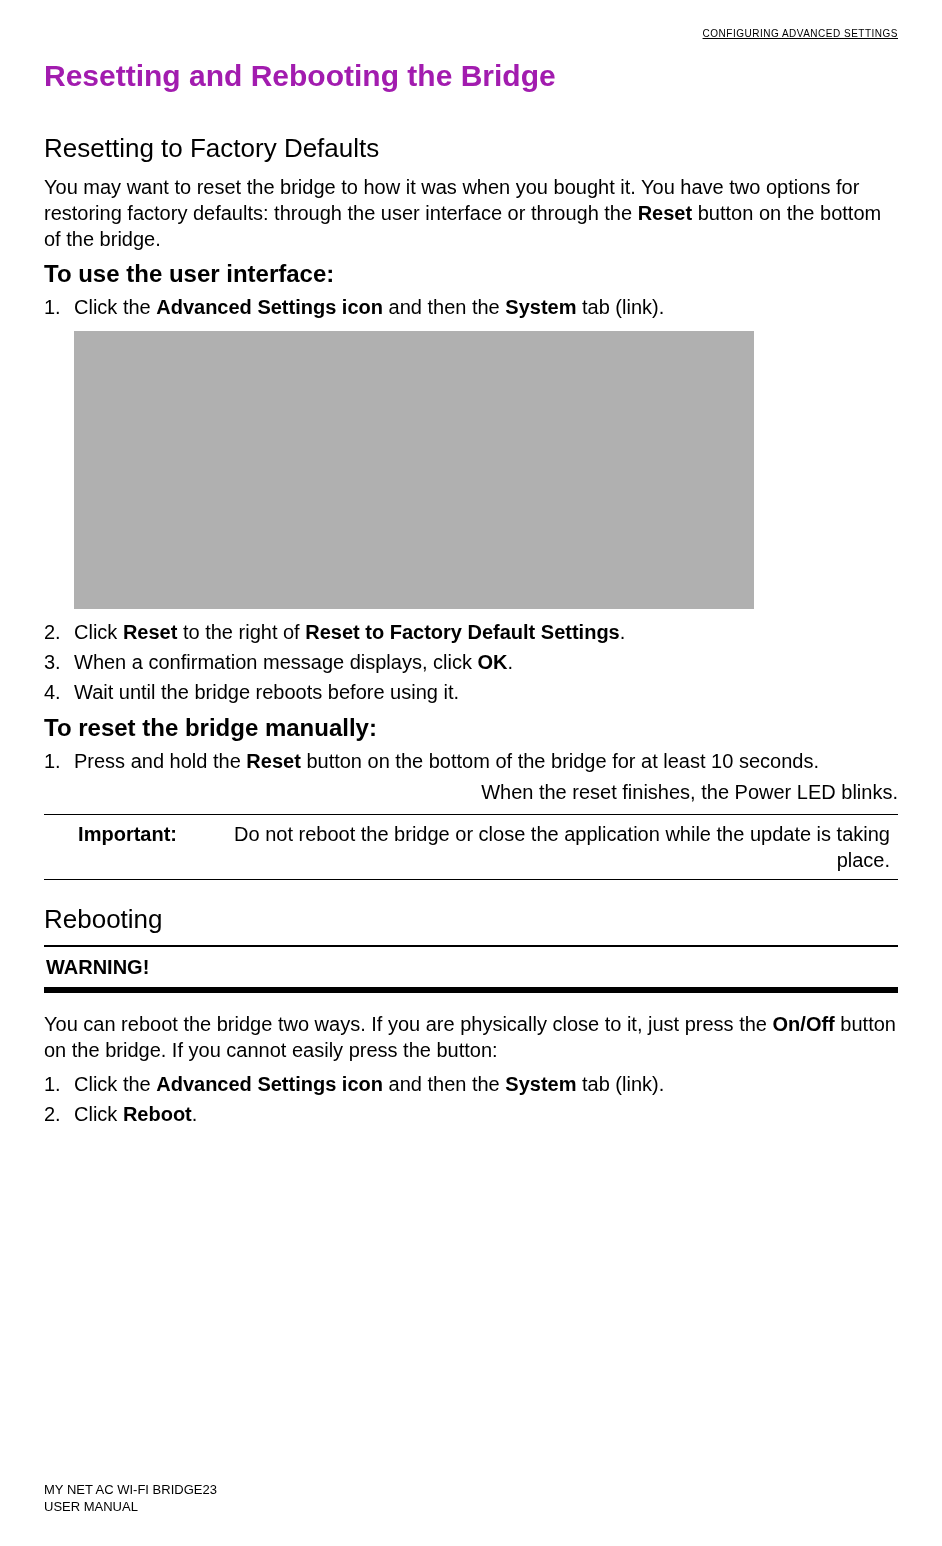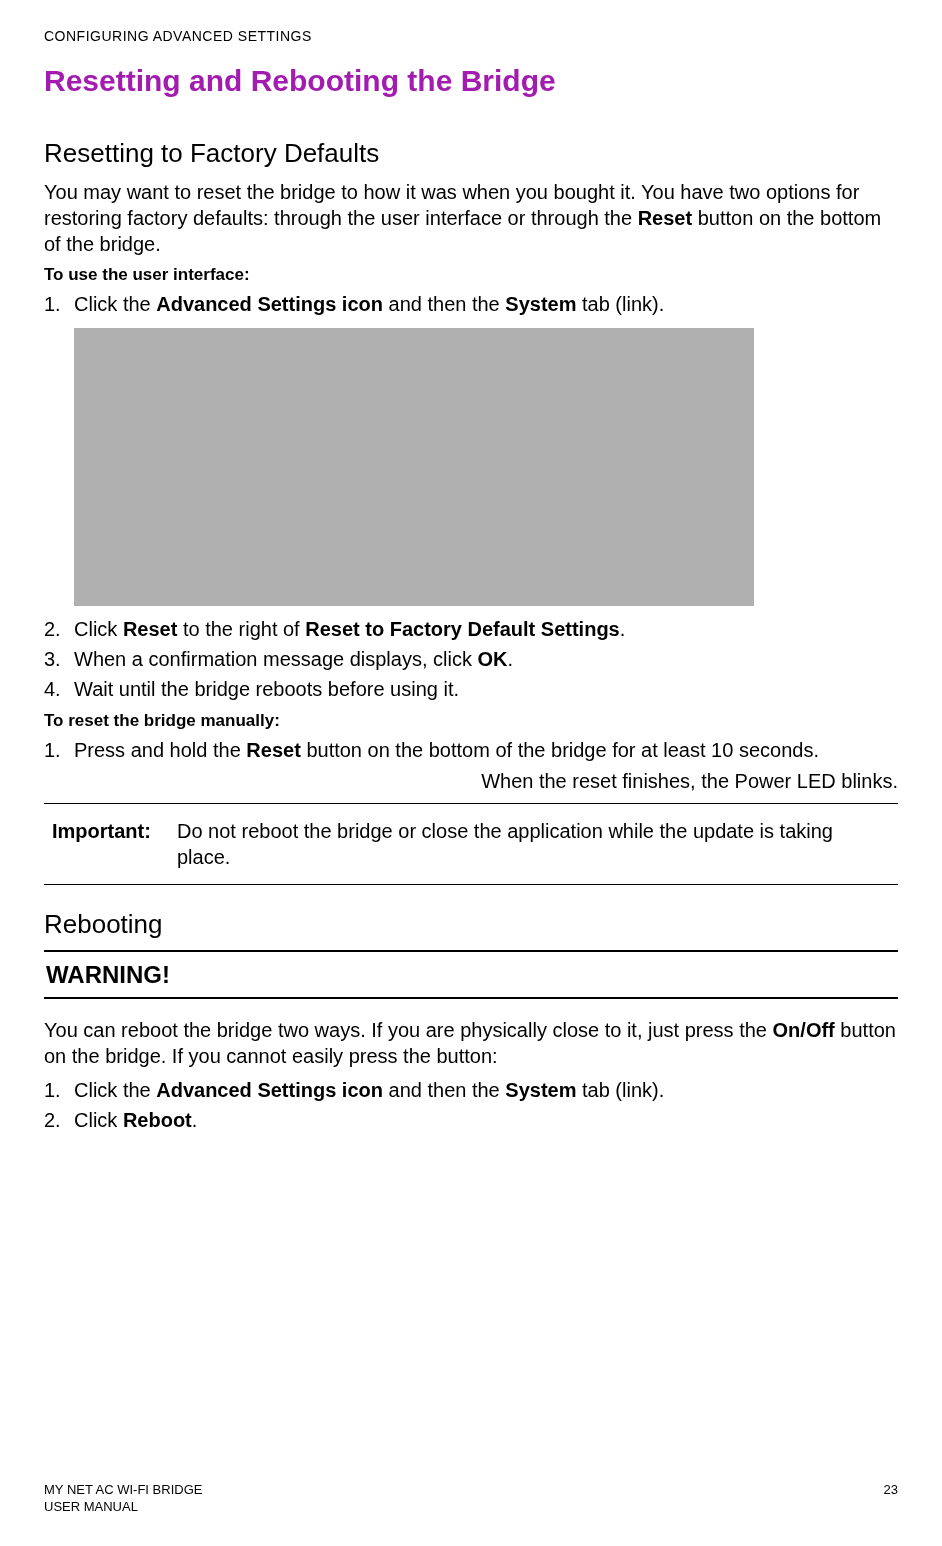--- a/index.html
+++ b/index.html
@@ -6,43 +6,45 @@
     body {
       font-family: Arial, Helvetica, sans-serif;
       width: 942px;
       height: 1546px;
       background: #fff;
       color: #000;
       padding: 28px 44px 30px 44px;
       position: relative;
     }
     .header-section {
-      font-size: 14px;
+      text-align: right;
+      font-size: 10px;
       letter-spacing: 0.5px;
       margin-bottom: 20px;
+      text-decoration: underline;
     }
     .main-title {
       color: #a21caf;
       font-size: 30px;
       font-weight: bold;
       margin-bottom: 40px;
     }
     .sub-heading {
       font-size: 26px;
       font-weight: normal;
       margin-bottom: 10px;
     }
     .body-text {
       font-size: 20px;
       line-height: 1.3;
       margin-bottom: 8px;
     }
     .bold { font-weight: bold; }
     .step-heading {
-      font-size: 17px;
+      font-size: 24px;
       font-weight: bold;
       margin-top: 8px;
       margin-bottom: 6px;
     }
     .ol-item {
       font-size: 20px;
       line-height: 1.35;
       display: flex;
       margin-bottom: 3px;
     }
@@ -63,58 +65,59 @@
     }
     .screenshot-placeholder {
       background: #b0b0b0;
       width: 680px;
       height: 278px;
       margin: 10px 0 10px 30px;
     }
     .note-block {
       border-top: 1px solid #000;
       border-bottom: 1px solid #000;
-      padding: 14px 8px;
+      padding: 6px 8px;
       margin: 4px 0 24px 0;
       font-size: 20px;
       line-height: 1.3;
       display: flex;
+      text-align: right;
     }
     .note-label {
       font-weight: bold;
       width: 125px;
       flex-shrink: 0;
     }
     .note-text {
       flex: 1;
     }
     .warning-block {
       border-top: 2px solid #000;
-      border-bottom: 2px solid #000000;
+      border-bottom: 6px solid #000000;
       padding: 7px 2px;
       margin: 10px 0 18px 0;
-      font-size: 24px;
+      font-size: 20px;
       line-height: 1.3;
       font-weight: bold;
       display: flex;
     }
     .warning-label {
       width: 145px;
       flex-shrink: 0;
     }
     .warning-text {
       flex: 1;
     }
     .footer {
       position: absolute;
       bottom: 30px;
       left: 44px;
       right: 44px;
       display: flex;
-      justify-content: space-between;
+      justify-content: flex-start;
       font-size: 13px;
     }
     .footer-left {
       line-height: 1.3;
     }
   </style>
 </head>
 <body>
 
 <div class="header-section">CONFIGURING ADVANCED SETTINGS</div>

